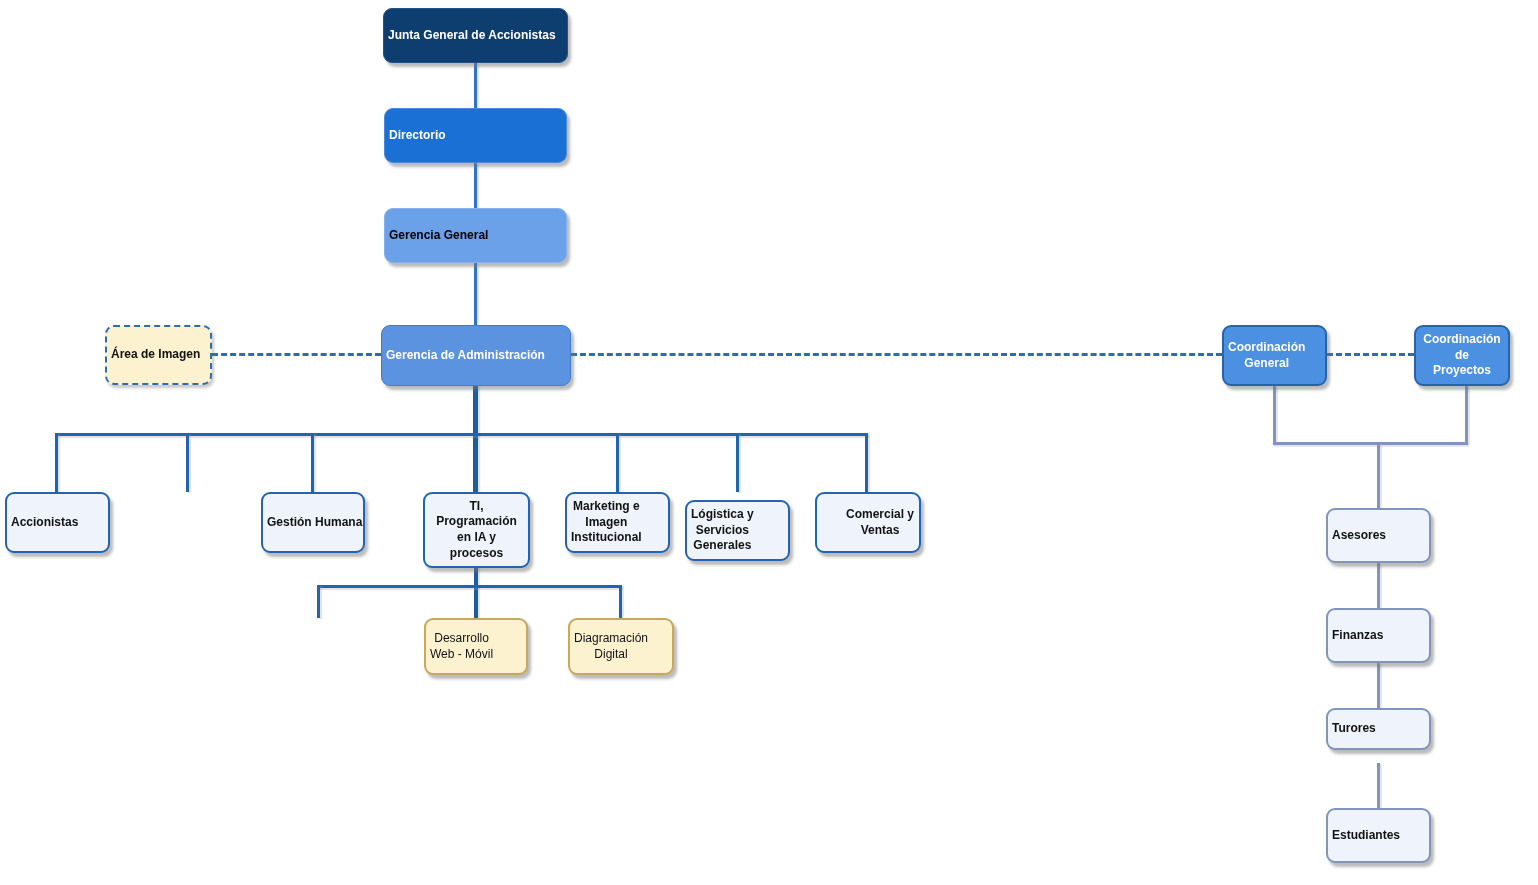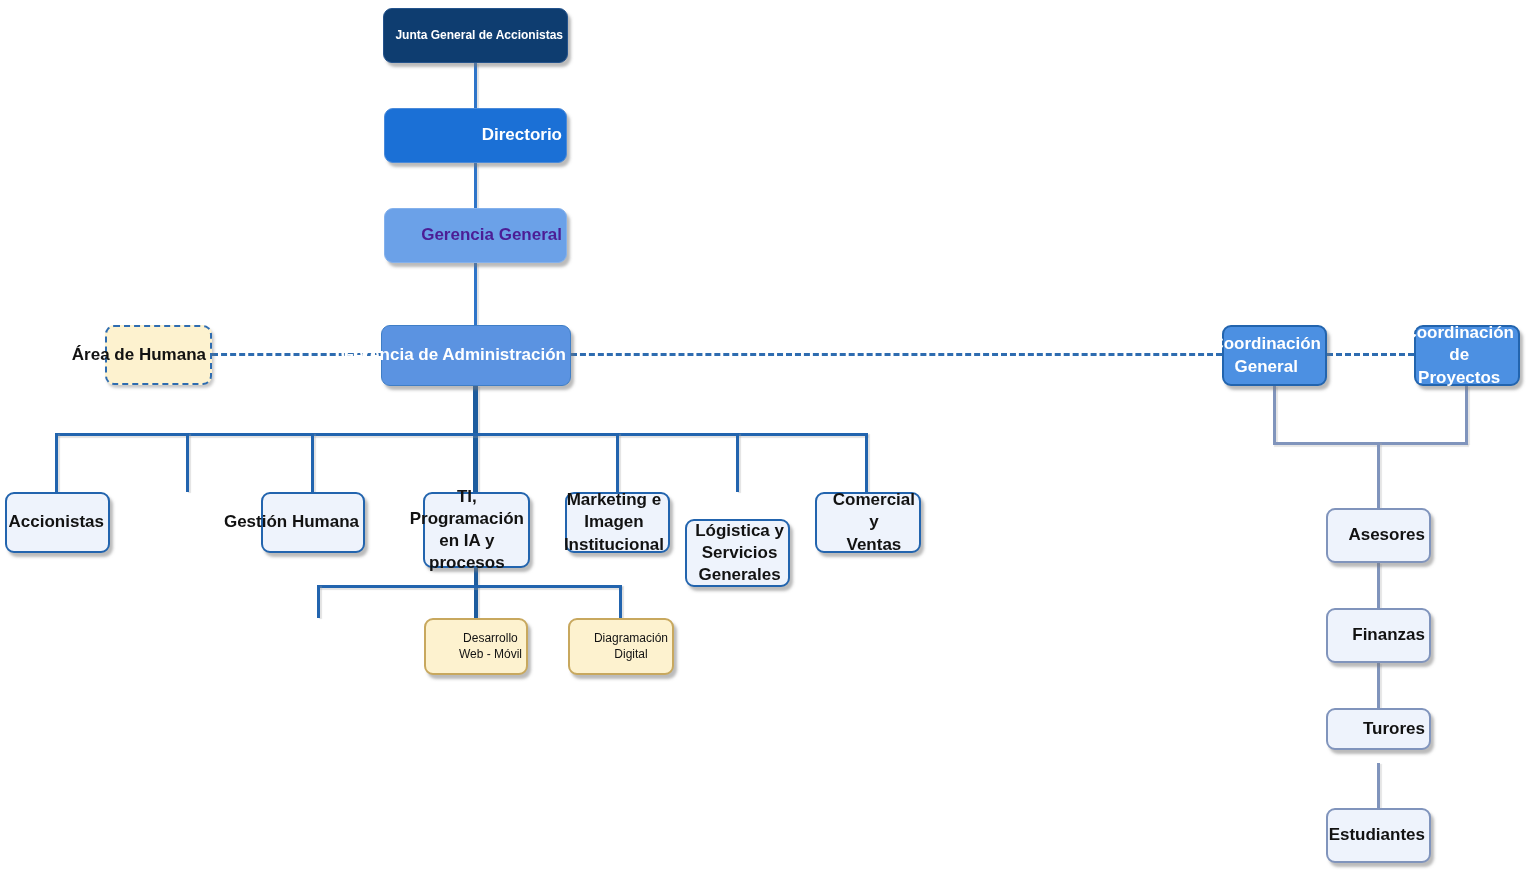--- a/index.html
+++ b/index.html
@@ -5,32 +5,32 @@
   html,body { margin:0; padding:0; background:#ffffff; }
   .canvas {
     position:relative; width:1538px; height:885px;
     background:var(--canvas-bg,#ffffff);
     font-family:"Liberation Sans", sans-serif;
     overflow:hidden;
   }
   .node {
     position:absolute; box-sizing:border-box;
     border-radius:9px; padding:4px;
-    display:flex; align-items:center; justify-content:flex-end;
+    display:flex; align-items:center; justify-content:flex-start;
     text-align:center;
     box-shadow:3px 4px 3px rgba(120,120,120,0.5);
   }
   .node .lbl {
-    white-space:pre-line; font-size:17px; font-weight:bold; line-height:1.3; color:inherit;
+    white-space:pre-line; font-size:12px; font-weight:bold; line-height:1.3; color:inherit;
   }
   .one .lbl { white-space:nowrap; }
   .lvl1 { background:var(--level1,#0e3d70); color:#fff; border:1px solid #24538c; }
   .lvl1 .lbl { font-size:12px; }
   .lvl2 { background:var(--level2,#1b70d6); color:#fff; border:1px solid #4a8ada; }
-  .lvl3 { background:var(--level3,#6ba1e8); color:#4c1d95; border:1px solid #84b1ec; }
+  .lvl3 { background:var(--level3,#6ba1e8); color:#000000; border:1px solid #84b1ec; }
   .lvl4 { background:var(--level4,#5b93e1); color:#fff; border:1.5px solid #3f7ec6; }
   .coord { background:var(--coordination,#4c90e2); color:#fff; border:2px solid var(--dept-border,#2264ae); }
   .dept  { background:var(--dept-fill,#eef3fc); color:#121212; border:2px solid var(--dept-border,#2264ae); }
   .support { background:var(--support-fill,#fdf2cf); color:#121212; border:2px solid var(--support-border,#c8a85e); }
   .support .lbl { font-weight:normal; font-size:12px; }
   .apoyo { background:var(--support-fill,#fdf2cf); color:#121212; border:2.5px dashed var(--dash-color,#2e6cb0); box-shadow:2px 3px 3px rgba(120,120,120,0.4); }
   .chain { background:var(--dept-fill,#eef3fc); color:#121212; border:2px solid var(--chain-border,#8094bc); }
 
   .line { position:absolute; }
   .v    { width:3px;  background:var(--connector-main,#2e74c8); box-shadow:2px 1px 1px rgba(160,160,160,0.3); }
@@ -87,48 +87,48 @@
     <span class="lbl">Directorio</span>
   </div>
   <div class="node lvl3 one" style="left:384px; top:208px; width:183px; height:55px;">
     <span class="lbl">Gerencia General</span>
   </div>
   <div class="node lvl4 one" style="left:381px; top:325px; width:190px; height:61px;">
     <span class="lbl">Gerencia de Administración</span>
   </div>
 
   <div class="node apoyo one" style="left:105px; top:325px; width:107px; height:60px;">
-    <span class="lbl">Área de Humana</span>
+    <span class="lbl">Área de Imagen</span>
   </div>
 
   <div class="node coord" style="left:1222px; top:325px; width:105px; height:61px;">
     <span class="lbl">Coordinación
 General</span>
   </div>
-  <div class="node coord" style="left:1414px; top:325px; width:106px; height:61px;">
+  <div class="node coord" style="left:1414px; top:325px; width:96px; height:61px;">
     <span class="lbl">Coordinación de
 Proyectos</span>
   </div>
 
   <div class="node dept one" style="left:5px; top:492px; width:105px; height:61px;">
     <span class="lbl">Accionistas</span>
   </div>
   <div class="node dept one" style="left:261px; top:492px; width:104px; height:61px;">
     <span class="lbl">Gestión Humana</span>
   </div>
   <div class="node dept" style="left:423px; top:492px; width:107px; height:76px;">
     <span class="lbl">TI, Programación
 en IA y procesos</span>
   </div>
   <div class="node dept" style="left:565px; top:492px; width:105px; height:61px;">
     <span class="lbl">Marketing e
 Imagen
 Institucional</span>
   </div>
-  <div class="node dept" style="left:685px; top:519px; width:105px; height:68px;">
+  <div class="node dept" style="left:685px; top:500px; width:105px; height:61px;">
     <span class="lbl">Lógistica y
 Servicios
 Generales</span>
   </div>
   <div class="node dept" style="left:815px; top:492px; width:106px; height:61px;padding-left:29px;">
     <span class="lbl">Comercial y
 Ventas</span>
   </div>
 
   <div class="node support" style="left:424px; top:618px; width:104px; height:57px;">

